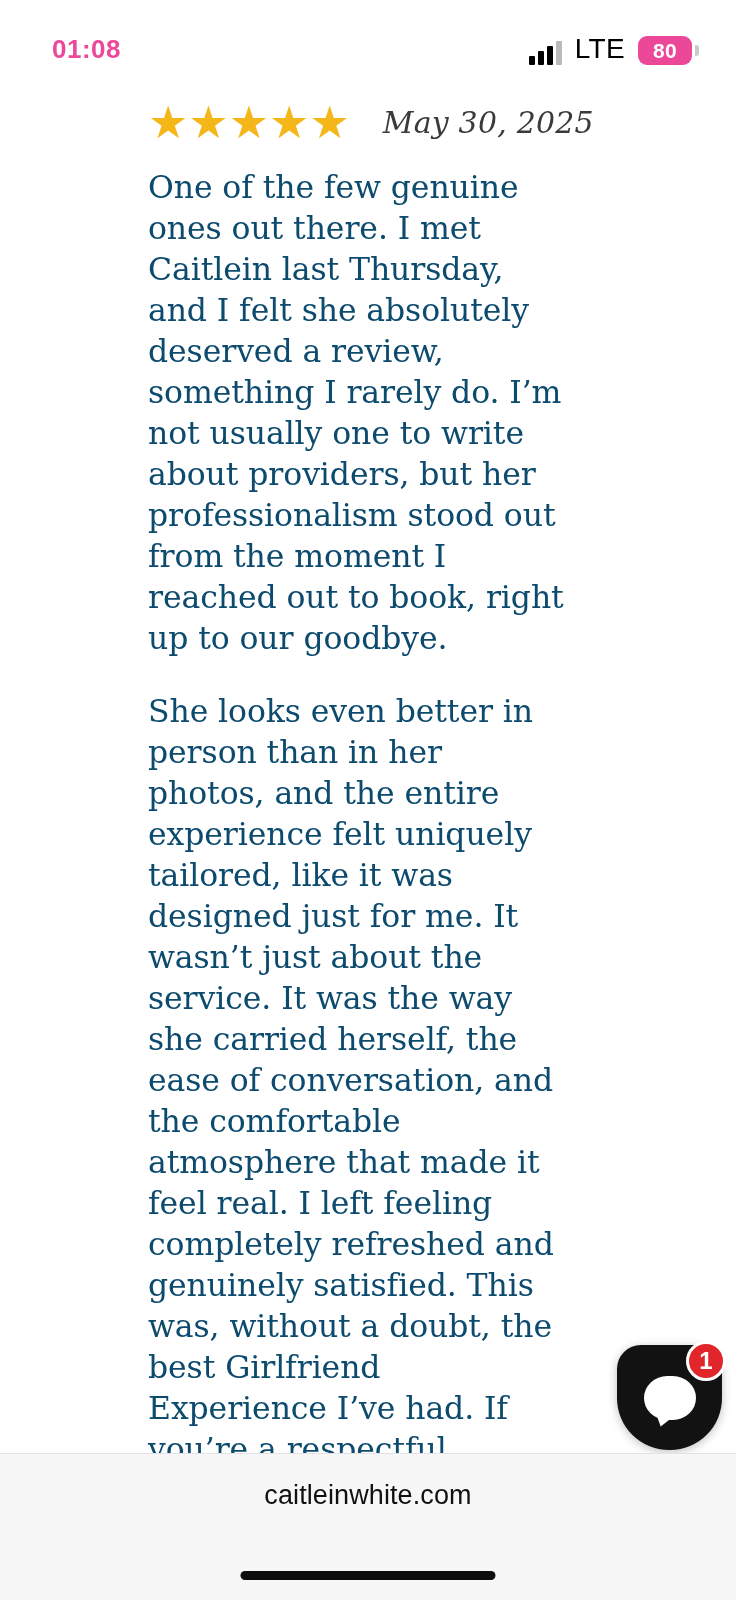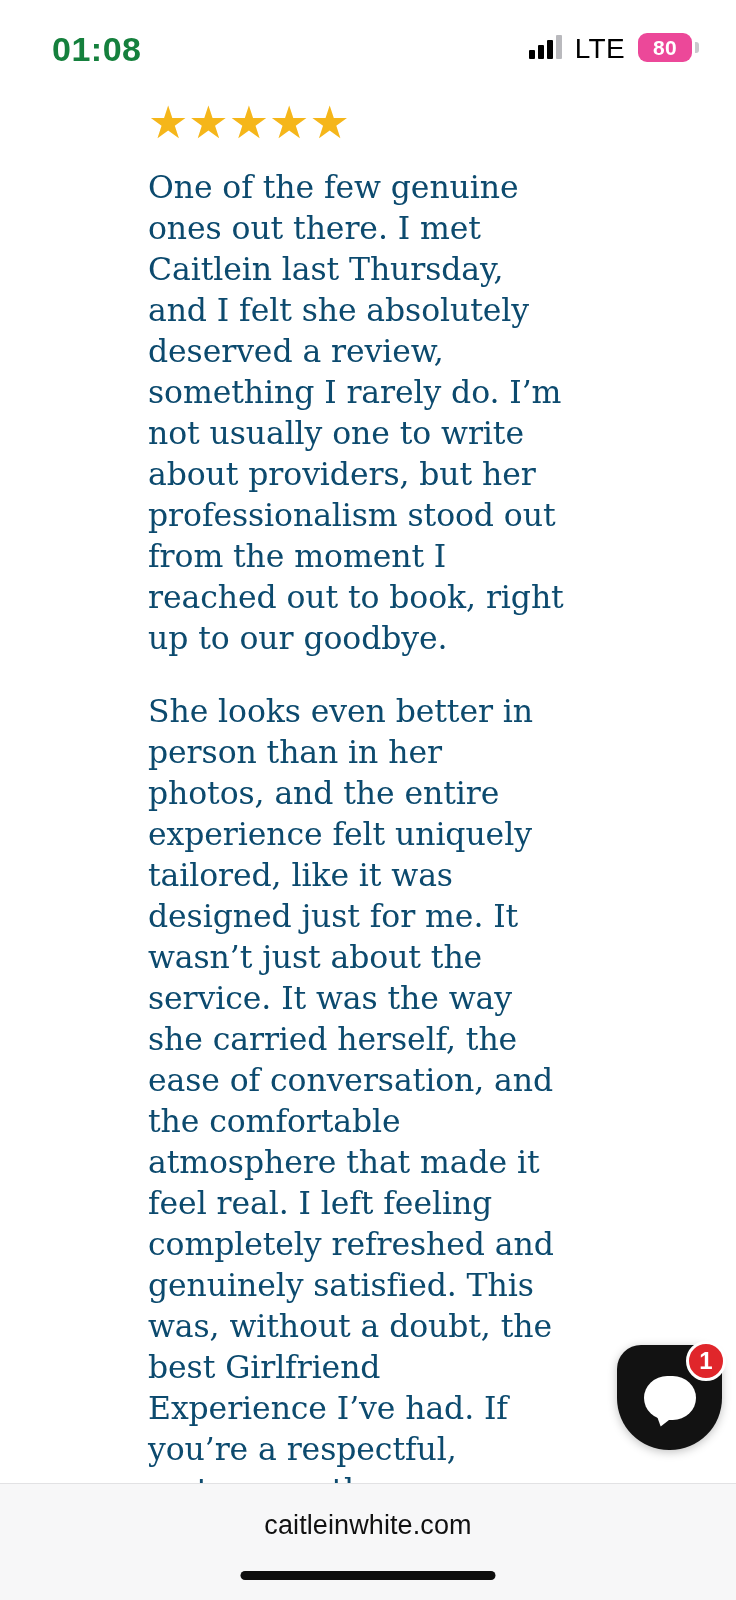--- a/index.html
+++ b/index.html
@@ -16,30 +16,30 @@
   
   .status-bar {
     height: 92px;
     display: flex;
     align-items: center;
     justify-content: space-between;
     padding: 0 44px 0 52px;
     position: relative;
   }
   .status-time {
-    font-size: 34px;
+    font-size: 26px;
     font-weight: 600;
     letter-spacing: 0.5px;
-    color: #15803d;
+    color: #ec4899;
     font-family: "Liberation Sans", sans-serif;
     padding-top: 6px;
   }
   .status-right {
     display: flex;
-    align-items: flex-start;
+    align-items: flex-end;
     gap: 13px;
     padding-top: 6px;
   }
   .signal {
     display: flex;
     align-items: flex-end;
     gap: 3px;
     height: 26px;
   }
   .signal i {
@@ -178,21 +178,21 @@
     align-items: center;
     justify-content: center;
     border: 3px solid #fff;
   }
 
   
   .bottom-bar {
     position: absolute;
     left: 0; right: 0;
     bottom: 0;
-    height: 117px;
+    height: 147px;
     background: #f7f7f8;
     border-top: 1px solid #e2e2e4;
     display: flex;
     align-items: flex-start;
     justify-content: center;
     padding-top: 26px;
   }
   .site-url {
     font-size: 27px;
     color: #111;
@@ -233,20 +233,21 @@
   <div class="review">
 
     <div class="review-head">
       <div class="stars">
         <span>★</span>
         <span>★</span>
         <span>★</span>
         <span>★</span>
         <span>★</span>
       </div>
+      <div class="review-date">May 30, 2025</div>
     </div>
 
     <div class="review-body">
       <p>One of the few genuine ones out there. I met Caitlein last Thursday, and I felt she absolutely deserved a review, something I rarely do. I’m not usually one to write about providers, but her professionalism stood out from the moment I reached out to book, right up to our goodbye.</p>
       <p>She looks even better in person than in her photos, and the entire experience felt uniquely tailored, like it was designed just for me. It wasn’t just about the service. It was the way she carried herself, the ease of conversation, and the comfortable atmosphere that made it feel real. I left feeling completely refreshed and genuinely satisfied. This was, without a doubt, the best Girlfriend Experience I’ve had. If you’re a respectful, mature gentleman looking for a smooth, private, and high-quality encounter, she’s worth your time. Highly recommended.</p>
     </div>
 
   </div>
 </div>
 

